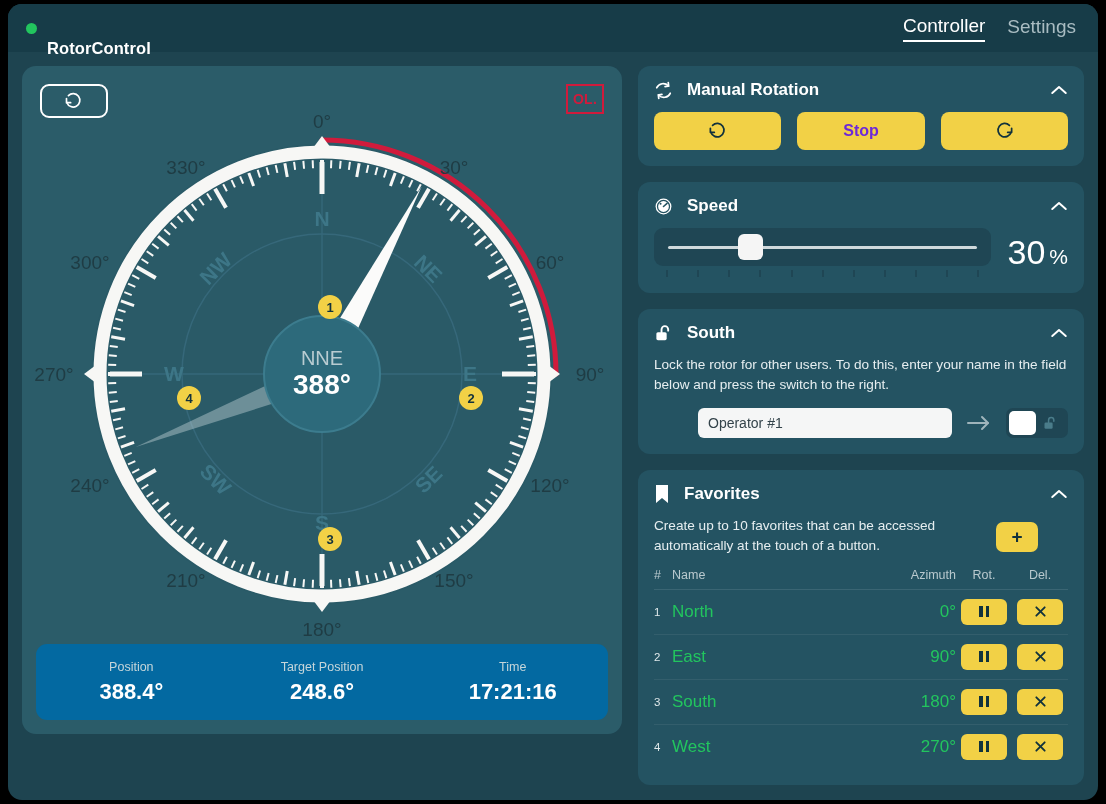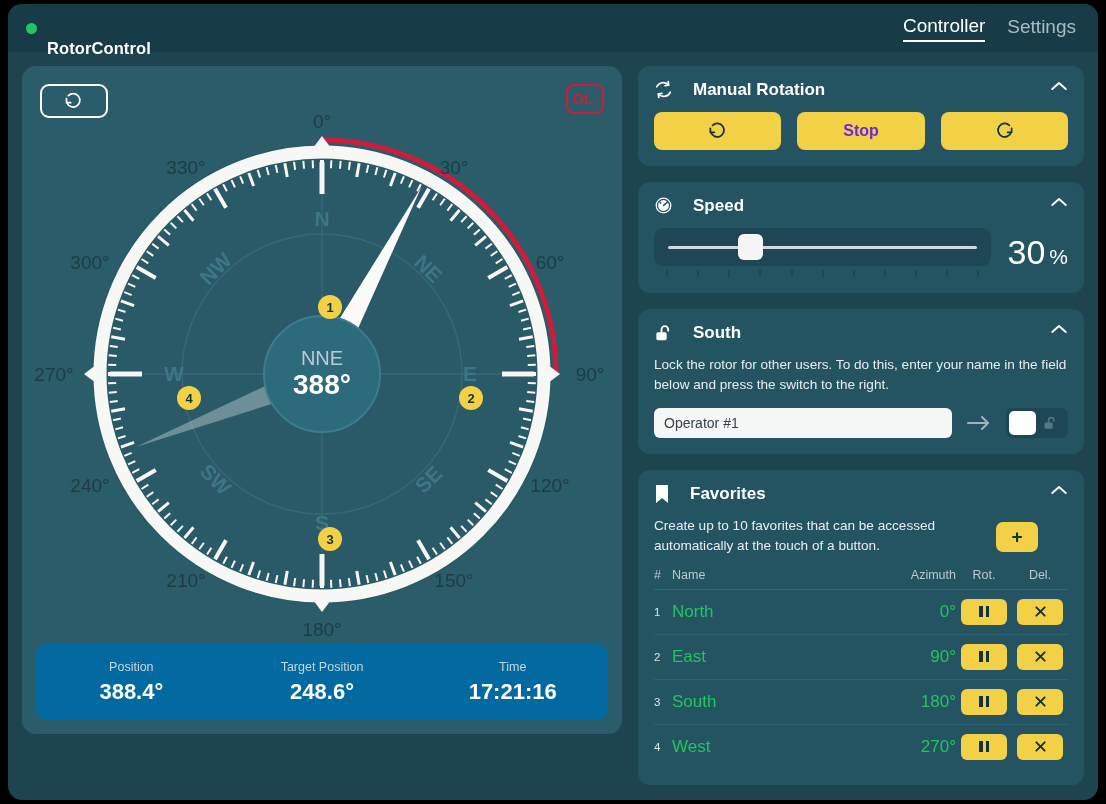--- a/index.html
+++ b/index.html
@@ -68,21 +68,21 @@
     position: absolute; left: 18px; top: 18px;
     width: 68px; height: 34px;
     border: 2px solid #ffffff; border-radius: 9px;
     background: transparent;
     display: flex; align-items: center; justify-content: center;
     cursor: pointer;
   }
   .ol-badge {
     position: absolute; right: 18px; top: 18px;
     width: 38px; height: 30px;
-    border: 2px solid #d01b3c; border-radius: 8px;
+    border: 2px solid #d01b3c; border-radius: 0;
     color: #d01b3c; font-size: 14px; font-weight: bold;
     display: flex; align-items: center; justify-content: center;
     letter-spacing: .3px;
   }
   .dial-wrap {
     position: absolute; left: 0; top: 46px;
     width: 600px; height: 545px;
   }
   .dial-wrap svg { display: block; }
 
@@ -99,21 +99,21 @@
   .readout-label { color: #c6d6da; font-size: 12.5px; margin-bottom: 5px; }
   .readout-value { color: #ffffff; font-size: 22px; font-weight: bold; }
 
   
   .panel {
     background: #245362;
     border-radius: 12px;
     padding: 14px 16px 16px 16px;
   }
   .panel-head {
-    display: flex; gap: 20px;
+    display: flex; align-items: center; gap: 14px;
     margin-bottom: 12px;
   }
   .panel-title { color: #ffffff; font-size: 17px; font-weight: bold; }
   .collapse { margin-left: auto; cursor: pointer; display:flex; }
   .panel-desc {
     color: #e6eef0; font-size: 13.6px; line-height: 1.45;
   }
 
   .btn-row { display: flex; gap: 16px; }
   .ybtn {
@@ -150,21 +150,21 @@
   }
   .slider-ticks {
     display: flex; justify-content: space-between;
     padding: 0 12px; margin-top: 4px;
   }
   .slider-ticks i { display: block; width: 2px; height: 7px; background: #1f4654; }
   .speed-value { color: #ffffff; font-size: 34px; }
   .speed-value .pct { font-size: 21px; margin-left: 4px; }
 
   
-  .lock-row { display: flex; align-items: center; gap: 14px; margin-top: 14px; }
+  .lock-row { display: flex; align-items: center; gap: 14px; margin-top: 14px; margin-left: 44px; }
   .lock-input {
     flex: 1 1 auto;
     height: 30px;
     background: #f5f6f6;
     border: none; border-radius: 6px;
     padding: 0 10px;
     color: #33434a; font-size: 14px;
     font-family: "Liberation Sans", sans-serif;
   }
   .toggle {

